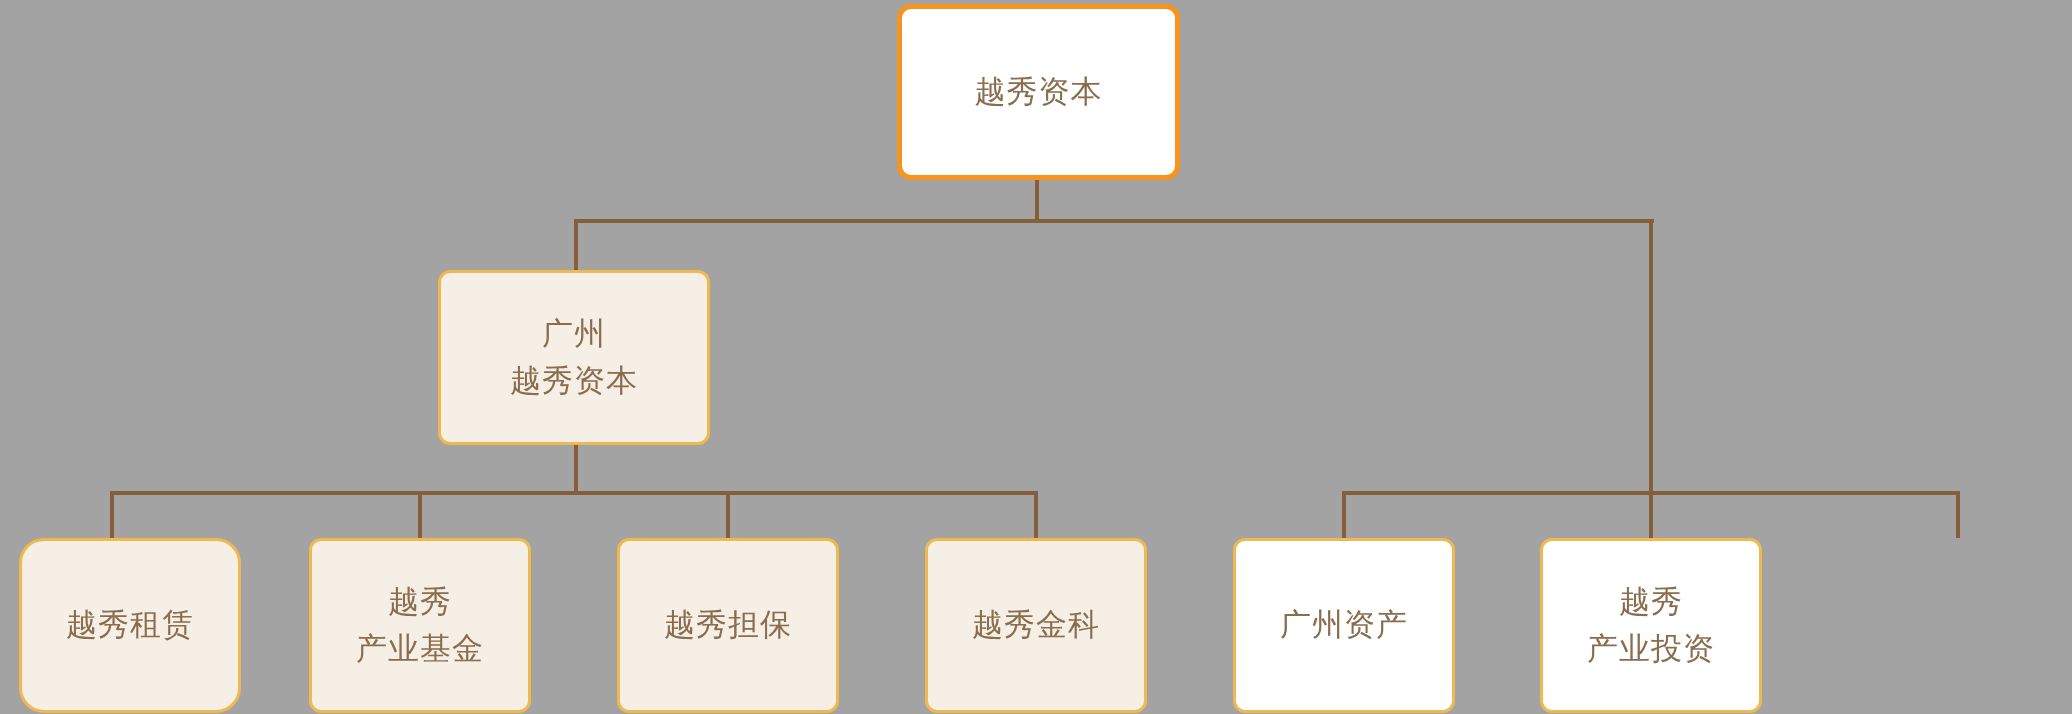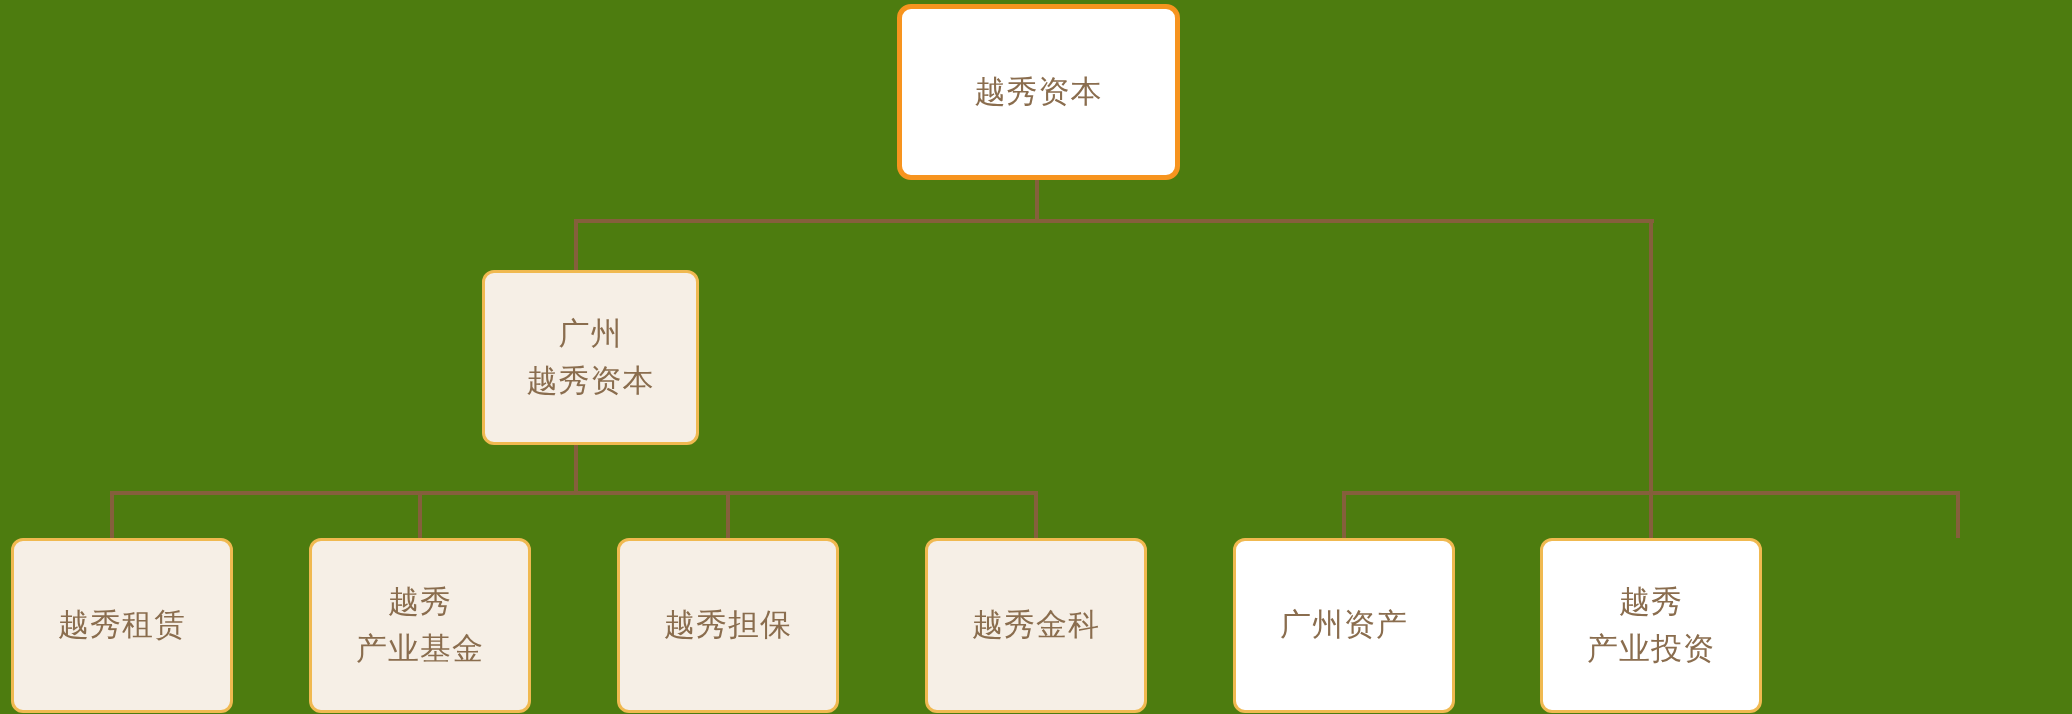--- a/index.html
+++ b/index.html
@@ -5,21 +5,21 @@
   html, body {
     margin: 0;
     padding: 0;
     background: #4A7350;
     font-family: "Liberation Sans", "DejaVu Sans", sans-serif;
   }
   #canvas {
     position: relative;
     width: 2072px;
     height: 714px;
-    background: #4d7c0f;
+    background: #a3a3a3;
     overflow: hidden;
   }
   .node {
     position: absolute;
     box-sizing: border-box;
     display: flex;
     align-items: center;
     justify-content: center;
     text-align: center;
     color: #8A6D4E;
@@ -38,31 +38,31 @@
     border-radius: 14px;
   }
   .node-gold {
     top: 538px;
     width: 222px;
     height: 175px;
     border: 3px solid #F0B950;
     border-radius: 12px;
   }
   .node-l2 {
-    left: 482px;
+    left: 438px;
     top: 270px;
-    width: 217px;
+    width: 272px;
     height: 175px;
     border: 3px solid #F0B950;
     border-radius: 12px;
     background: #F6EFE6;
   }
   .fill-cream { background: #F6EFE6; }
   .fill-white { background: #FFFFFF; }
-  .leaf-1 { left: 11px; }
+  .leaf-1 { left: 19px; border-radius: 25px; }
   .leaf-2 { left: 309px; }
   .leaf-3 { left: 617px; border-radius: 12px; }
   .leaf-4 { left: 925px; }
   .leaf-5 { left: 1233px; }
   .leaf-6 { left: 1540px; }
   .leaf-7 { left: 1847px; }
   .line {
     position: absolute;
     background: #855F3C;
   }

